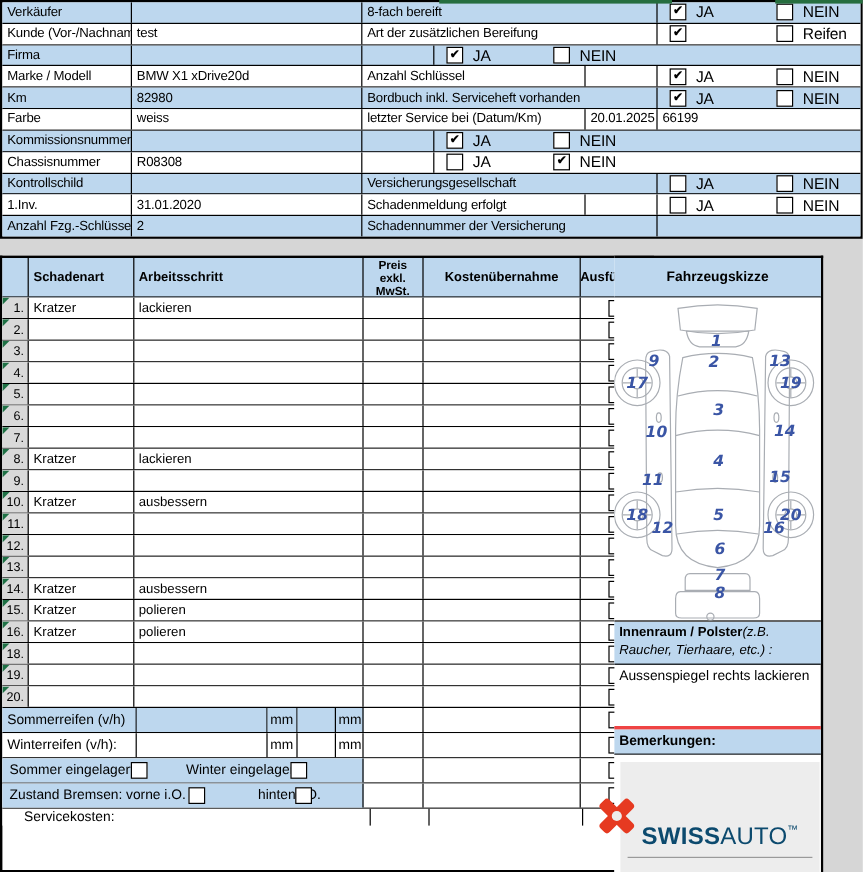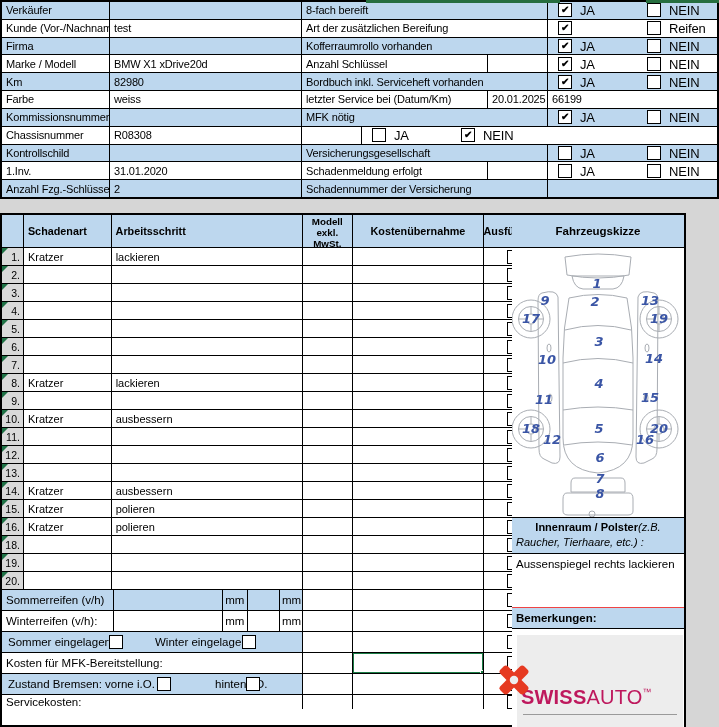--- a/index.html
+++ b/index.html
@@ -44,28 +44,28 @@
 .sel{position:absolute;inset:-1px;border:2px solid var(--c-sel_green);pointer-events:none;z-index:3}
 .selh{position:absolute;right:-3px;bottom:-3px;width:6px;height:6px;background:var(--c-sel_green);border:1px solid #fff;z-index:4}
 
 .right-panel{position:absolute;left:512px;top:213px;width:174px;height:566px;border:2px solid #000;border-left:none;background:#fff;display:flex;flex-direction:column}
 .rp-h{height:33px;background:var(--c-blue);border-bottom:1px solid #000;font-weight:bold;display:flex;align-items:center;justify-content:center;font-size:11.5px;flex:0 0 auto}
 .rp-sketch{height:270px;border-bottom:1px solid #000;position:relative;flex:0 0 auto;background:#fff}
 .rp-sketch svg{display:block}
 .sketch-line{stroke:#a9adb3;fill:none;stroke-width:1}
 .nums text{fill:var(--c-sketch_blue);font-size:13px;font-style:italic;font-weight:600;text-anchor:middle;font-family:"DejaVu Sans",sans-serif}
 .rp-innen-h{height:36px;background:var(--c-blue);border-bottom:1px solid #000;padding:2px 4px;font-size:11px;line-height:15px;flex:0 0 auto}
-.rp-innen-h .line1{display:flex;justify-content:center}
+.rp-innen-h .line1{display:flex;justify-content:flex-start}
 .rp-innen-h .b{font-weight:bold}
 .rp-innen-h .i{font-style:italic}
-.rp-innen-v{height:54px;border-bottom:1px solid #ef4444;padding:1px 4px;font-size:11.5px;line-height:18px;flex:0 0 auto}
+.rp-innen-v{height:54px;border-bottom:3px solid #ef4444;padding:1px 4px;font-size:11.5px;line-height:18px;flex:0 0 auto}
 .rp-bem{height:21px;background:var(--c-blue);border-bottom:1px solid #000;font-weight:bold;display:flex;align-items:center;padding-left:4px;flex:0 0 auto;font-size:11.5px}
 .rp-logo{flex:1;position:relative;background:#fff}
 .logo-box{position:absolute;left:5px;top:6px;right:1px;bottom:8px;background:var(--c-logo_bg);display:flex;flex-direction:column;justify-content:center;padding:0 4px}
-.brand{text-align:left;font-size:20px;letter-spacing:0.2px;color:#be185d;white-space:nowrap}
+.brand{text-align:center;font-size:20px;letter-spacing:0.2px;color:#0c4a6e;white-space:nowrap}
 .brand .bb{font-weight:bold}
 .brand .tm{font-size:9px;vertical-align:9px}
 .logo-line{border-top:1px solid #9a9a9a;margin:5px 2px 4px}
 .url{text-align:center;font-size:14.5px;color:var(--c-url_gray);letter-spacing:0.4px;white-space:nowrap}
 .flower{position:absolute;left:-22px;top:26px;width:38px;height:38px;z-index:2}
 
 .strip{position:absolute;top:0;height:3px;background:var(--c-strip_green);z-index:5}
 .s1{left:366px;width:194px}
 .s2{left:646px;width:73px}
 </style>
@@ -97,21 +97,20 @@
         <div class="c area">
           <div class="cb on" style="left: 10px;">✔</div>
           <span class="optlab" style="left: 32px; margin-top: 28px;">Räder</span>
           <div class="cb" style="left: 99px;"></div>
           <span class="optlab" style="left: 121px;">Reifen</span>
         </div>
       </div>
       <div class="trow blue">
         <div class="c w-ll">Firma</div>
         <div class="c w-lv"></div>
-        <div class="c w-rl nobr">Kofferraumrollo vorhanden</div>
         <div class="c w-sub"></div>
         <div class="c area">
           <div class="cb on" style="left: 10px;">✔</div>
           <span class="optlab" style="left: 32px;">JA</span>
           <div class="cb" style="left: 99px;"></div>
           <span class="optlab" style="left: 121px;">NEIN</span>
         </div>
       </div>
       <div class="trow white">
         <div class="c w-ll">Marke / Modell</div>
@@ -140,21 +139,20 @@
       <div class="trow white">
         <div class="c w-ll">Farbe</div>
         <div class="c w-lv">weiss</div>
         <div class="c w-rl">letzter Service bei (Datum/Km)</div>
         <div class="c w-sub">20.01.2025</div>
         <div class="c area txt">66199</div>
       </div>
       <div class="trow blue">
         <div class="c w-ll">Kommissionsnummer</div>
         <div class="c w-lv"></div>
-        <div class="c w-rl nobr">MFK nötig</div>
         <div class="c w-sub"></div>
         <div class="c area">
           <div class="cb on" style="left: 10px;">✔</div>
           <span class="optlab" style="left: 32px;">JA</span>
           <div class="cb" style="left: 99px;"></div>
           <span class="optlab" style="left: 121px;">NEIN</span>
         </div>
       </div>
       <div class="trow white">
         <div class="c w-ll">Chassisnummer</div>
@@ -199,21 +197,21 @@
         <div class="c area"></div>
       </div>
     </div>
 
   <div class="damage-table">
     <div class="dmg-header">
       <div class="dh coln"></div>
       <div class="dh cola left">Schadenart</div>
       <div class="dh cols left">Arbeitsschritt</div>
       <div class="dh colp preis">
-        <span>Modell</span>
+        <span>Preis</span>
         <span>exkl.</span>
         <span>MwSt.</span>
       </div>
       <div class="dh colk">Kostenübernahme</div>
       <div class="dh colx">Ausführung</div>
     </div>
     <div>
         <div class="drow">
           <div class="c cnum">1.<div class="tri"></div></div>
           <div class="c cola cell">Kratzer</div>
@@ -437,46 +435,35 @@
             <div class="cb abs" style="left: 107px;"></div>
             <div class="cb abs" style="left: 240px;"></div>
           </div>
           <div class="c colp"></div>
           <div class="c colk kost"></div>
           <div class="colx ausf">
             <div class="cb"></div>
           </div>
         </div>
         <div class="brow">
-          <div class="c w302" style="padding-left: 4px;">Kosten für MFK-Bereitstellung:</div>
-          <div class="c colp"></div>
-          <div class="c colk kost">
-            <div class="sel"></div>
-            <div class="selh"></div>
-          </div>
-          <div class="colx ausf">
-            <div class="cb"></div>
-          </div>
-        </div>
-        <div class="brow">
           <div class="c combo shaded">
             <span class="flab" style="left: 6px;">Zustand Bremsen:</span>
             <span class="flab" style="left: 103px;">vorne i.O.</span>
             <div class="cb abs" style="left: 155px;"></div>
             <span class="flab" style="left: 213px;">hinten i.O.</span>
             <div class="cb abs" style="left: 244px;"></div>
           </div>
           <div class="c colp"></div>
           <div class="c colk kost"></div>
           <div class="colx ausf">
             <div class="cb"></div>
           </div>
         </div>
         <div class="brow">
-          <div class="c w302" style="padding-left: 4px;">Servicekosten:</div>
+          <div class="c w302" style="padding-left: 4px; margin-left: 14px;">Servicekosten:</div>
           <div class="c colp"></div>
           <div class="c colk kost"></div>
           <div class="colx ausf">
             <div class="cb"></div>
           </div>
         </div>
       </div>
   </div>
 
   <div class="right-panel">

